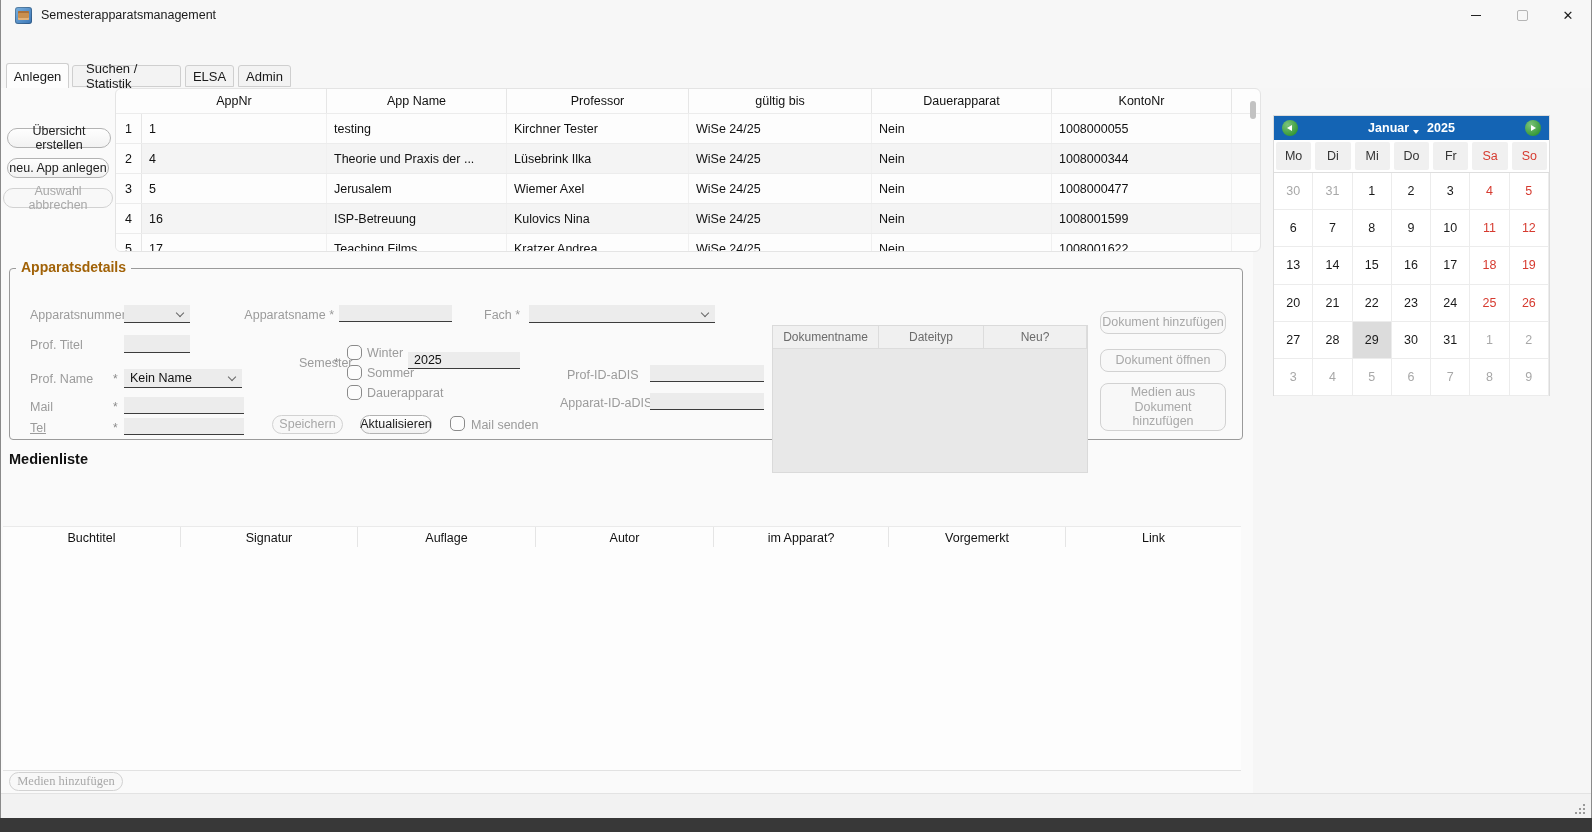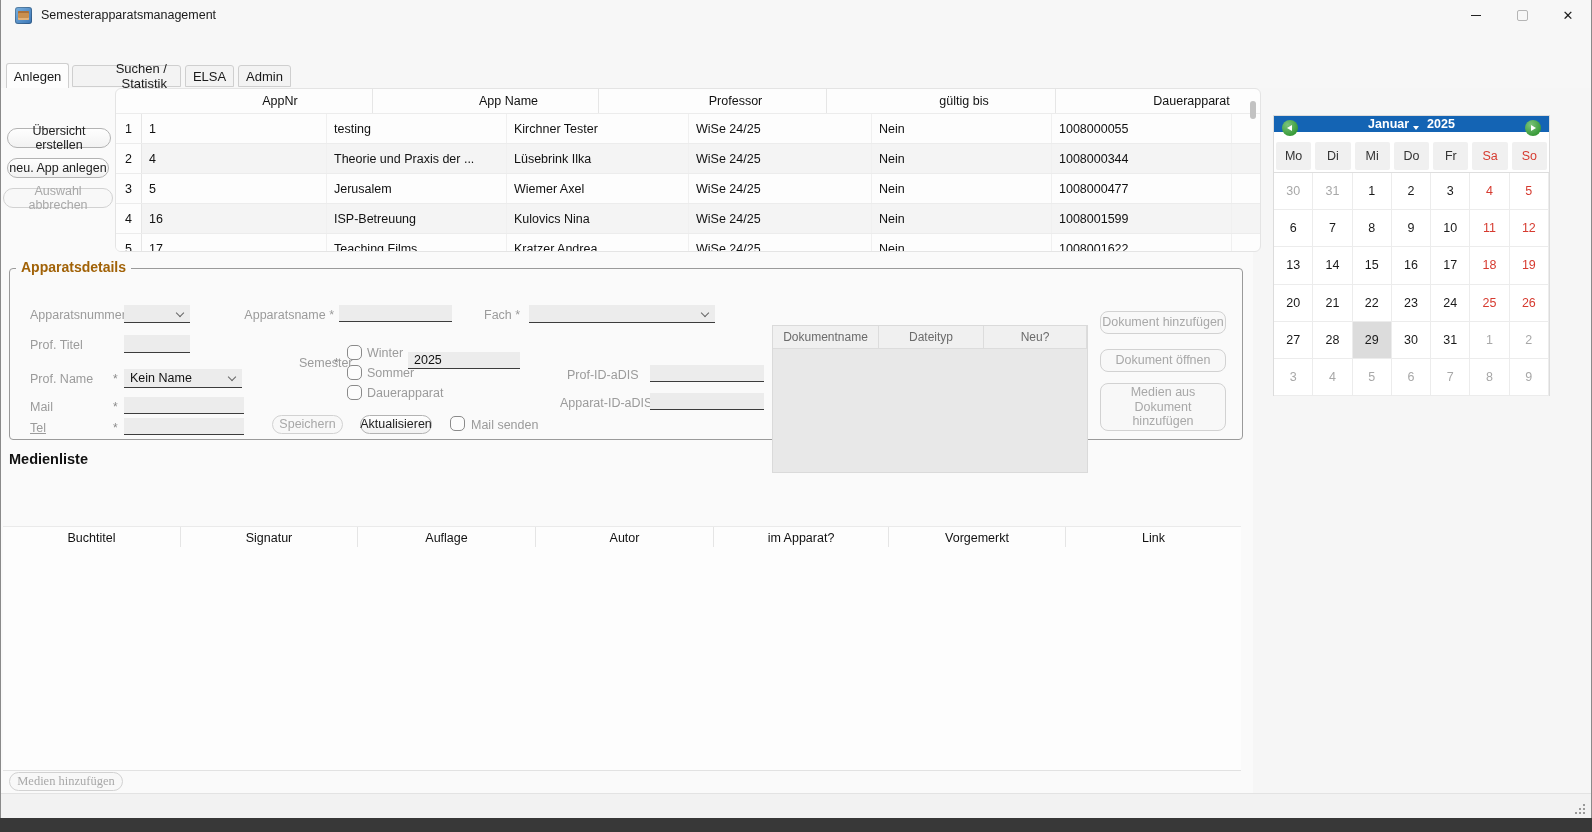--- a/index.html
+++ b/index.html
@@ -18,48 +18,48 @@
   .win-btn{width:46px;height:30px;display:flex;align-items:center;justify-content:center;}
   .glyph-min{width:10px;height:1px;background:#222;}
   .glyph-max{width:9px;height:9px;border:1px solid #b5b5b5;border-radius:2px;}
   .glyph-close{font-size:13px;color:#1a1a1a;line-height:1;}
   
   .menubar{position:absolute;left:0;top:30px;right:0;height:32px;display:flex;align-items:center;padding-left:16px;gap:29px;}
   .menu-item{font-size:13px;color:#1a1a1a;}
   
   .tabstrip{position:absolute;left:0;top:62px;right:0;height:26px;}
   .tab{position:absolute;display:flex;align-items:center;justify-content:center;font-size:13px;color:#1a1a1a;
-       background:#f3f3f3;border:1px solid #cfcfcf;border-radius:3px 3px 0 0;height:22px;top:3px;box-sizing:border-box;padding:0 13px;text-align:right;}
+       background:#f3f3f3;border:1px solid #cfcfcf;border-radius:3px 3px 0 0;height:22px;top:3px;box-sizing:border-box;padding:0 13px;}
   .tab.active{background:#fdfdfd;top:1px;height:25px;border-bottom:none;z-index:2;}
   
   .content{position:absolute;left:0;top:88px;right:0;height:705px;background:#f6f6f6;}
   .panel-main{position:absolute;left:0;top:0;width:1252px;height:705px;background:#fafafa;}
   
   .btn{position:absolute;display:flex;align-items:center;justify-content:center;text-align:center;
        border:1px solid #b3b3b3;border-radius:10px;background:linear-gradient(#fefefe,#f2f2f2);
        font-size:12.5px;color:#222;box-sizing:border-box;line-height:1.15;}
   .btn.disabled{color:#a8a8a8;border-color:#d2d2d2;background:#f8f8f8;}
   
   .apparat-panel{position:absolute;left:114px;top:0;width:1146px;height:164px;background:#fdfdfd;
                  border:1px solid #e4e4e4;border-radius:6px;box-sizing:border-box;overflow:hidden;}
   .t-grid{display:grid;grid-template-columns:26px 185px 180px 182px 183px 180px 180px;}
-  .t-head{height:24px;gap:46px;}
+  .t-head{height:24px;}
   .t-head .th{display:flex;align-items:center;justify-content:center;font-size:12.5px;color:#111;
               border-right:1px solid #e6e6e6;box-sizing:border-box;}
   .t-head .th.blank{border-right:none;}
   .t-row{height:29px;border-top:1px solid #ececec;}
   .t-row:nth-child(even){background:#f4f4f4;}
   .tc{display:flex;align-items:center;font-size:12.5px;color:#111;padding:0 7px;border-right:1px solid #f0f0f0;
       box-sizing:border-box;overflow:hidden;white-space:nowrap;}
   .tc.num{justify-content:center;padding:0;border-right:1px solid #e6e6e6;background:#fdfdfd;}
   .v-scroll{position:absolute;right:4px;top:12px;width:6px;height:18px;background:#c2c2c2;border-radius:3px;}
   
   :root{--cal-header:#1464b4;--weekend:#d63b30;}
   .calendar{position:absolute;left:1272px;top:27px;width:277px;height:281px;background:#fff;border:1px solid #dcdcdc;box-sizing:border-box;}
-  .cal-header{position:absolute;left:0;top:0;right:0;height:16px;background:var(--cal-header);
+  .cal-header{position:absolute;left:0;top:0;right:0;height:24px;background:var(--cal-header);
               display:flex;align-items:center;justify-content:center;}
   .cal-title{color:#fff;font-weight:bold;font-size:12.5px;display:flex;align-items:center;gap:8px;}
   .month-caret{width:0;height:0;border-left:3.5px solid transparent;border-right:3.5px solid transparent;
                border-top:4px solid #fff;display:inline-block;margin-left:-4px;transform:translateY(4px);}
   .cal-nav{position:absolute;top:4px;width:16px;height:16px;border-radius:50%;
            background:radial-gradient(circle at 35% 30%,#7cc47c,#1e8a1e);display:flex;align-items:center;justify-content:center;}
   .cal-nav.prev{left:8px;} .cal-nav.next{right:8px;}
   .tri{width:0;height:0;border-top:3.5px solid transparent;border-bottom:3.5px solid transparent;}
   .prev .tri{border-right:5px solid #fff;margin-right:1px;}
   .next .tri{border-left:5px solid #fff;margin-left:1px;}

